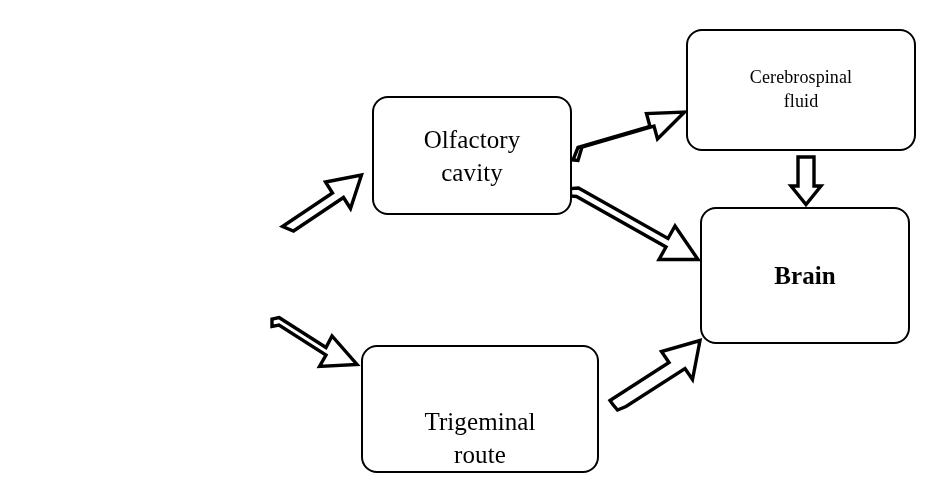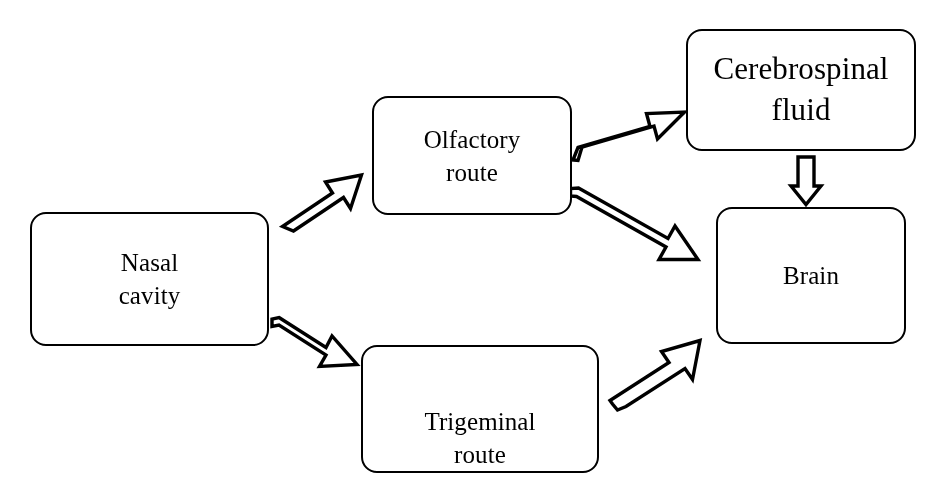--- a/index.html
+++ b/index.html
@@ -39,22 +39,22 @@
     line-height: 1.32;
     color: #000000;
     letter-spacing: 0.1px;
     padding: 0 8px;
     white-space: pre-line;
   }
   #node-nasal-cavity   { left: 30px;  top: 212px; width: 239px; height: 134px; }
   #node-olfactory      { left: 372px; top: 96px;  width: 200px; height: 119px; }
   #node-trigeminal     { left: 361px; top: 345px; width: 238px; height: 128px; align-items: flex-end; }
   #node-csf            { left: 686px; top: 29px;  width: 230px; height: 122px; }
-  #node-brain          { left: 716px; top: 207px; width: 190px; height: 137px; }
-  #node-csf .node-label { font-size: 31px; }
+  #node-brain          { left: 700px; top: 207px; width: 210px; height: 137px; font-weight: bold; }
+  #node-csf .node-label { font-size: 18px; }
 </style>
 </head>
 <body>
 
 <div id="diagram-root">
 
   <svg id="diagram-svg" viewBox="0 0 941 499" aria-hidden="true">
 
     <polygon fill="#ffffff" stroke="#000000" stroke-width="3.4" stroke-linejoin="miter" points="282.5,226.5 332.5,193.0 325.5,182.0 361.5,175.0 350.5,208.5 343.5,197.5 293.5,231.0"></polygon>
 
@@ -66,28 +66,24 @@
 
     <polygon fill="#ffffff" stroke="#000000" stroke-width="3.4" stroke-linejoin="miter" points="578.5,188.0 668.0,238.5 675.0,226.0 698.0,259.5 659.0,259.5 666.0,247.0 576.5,196.5
               570.5,196.0 570.5,188.5"></polygon>
 
     <polygon fill="#ffffff" stroke="#000000" stroke-width="3.4" stroke-linejoin="miter" points="798.0,157.0 814.0,157.0 814.0,186.0 821.0,186.0 806.0,204.5 791.0,186.0 798.0,186.0"></polygon>
 
     <polygon fill="#ffffff" stroke="#000000" stroke-width="3.4" stroke-linejoin="miter" points="610.0,400.5 669.0,362.5 661.5,351.5 700.0,340.5 692.5,379.5 685.0,368.5 626.0,406.5
               617.5,410.0 612.5,404.0"></polygon>
   </svg>
 
-  <div class="node-box" id="node-nasal-cavity">
-    <span class="node-label">Nasal
-cavity</span>
-  </div>
 
   <div class="node-box" id="node-olfactory">
     <span class="node-label">Olfactory
-route</span>
+cavity</span>
   </div>
 
   <div class="node-box" id="node-trigeminal">
     <span class="node-label">Trigeminal
 route</span>
   </div>
 
   <div class="node-box" id="node-csf">
     <span class="node-label">Cerebrospinal
 fluid</span>

